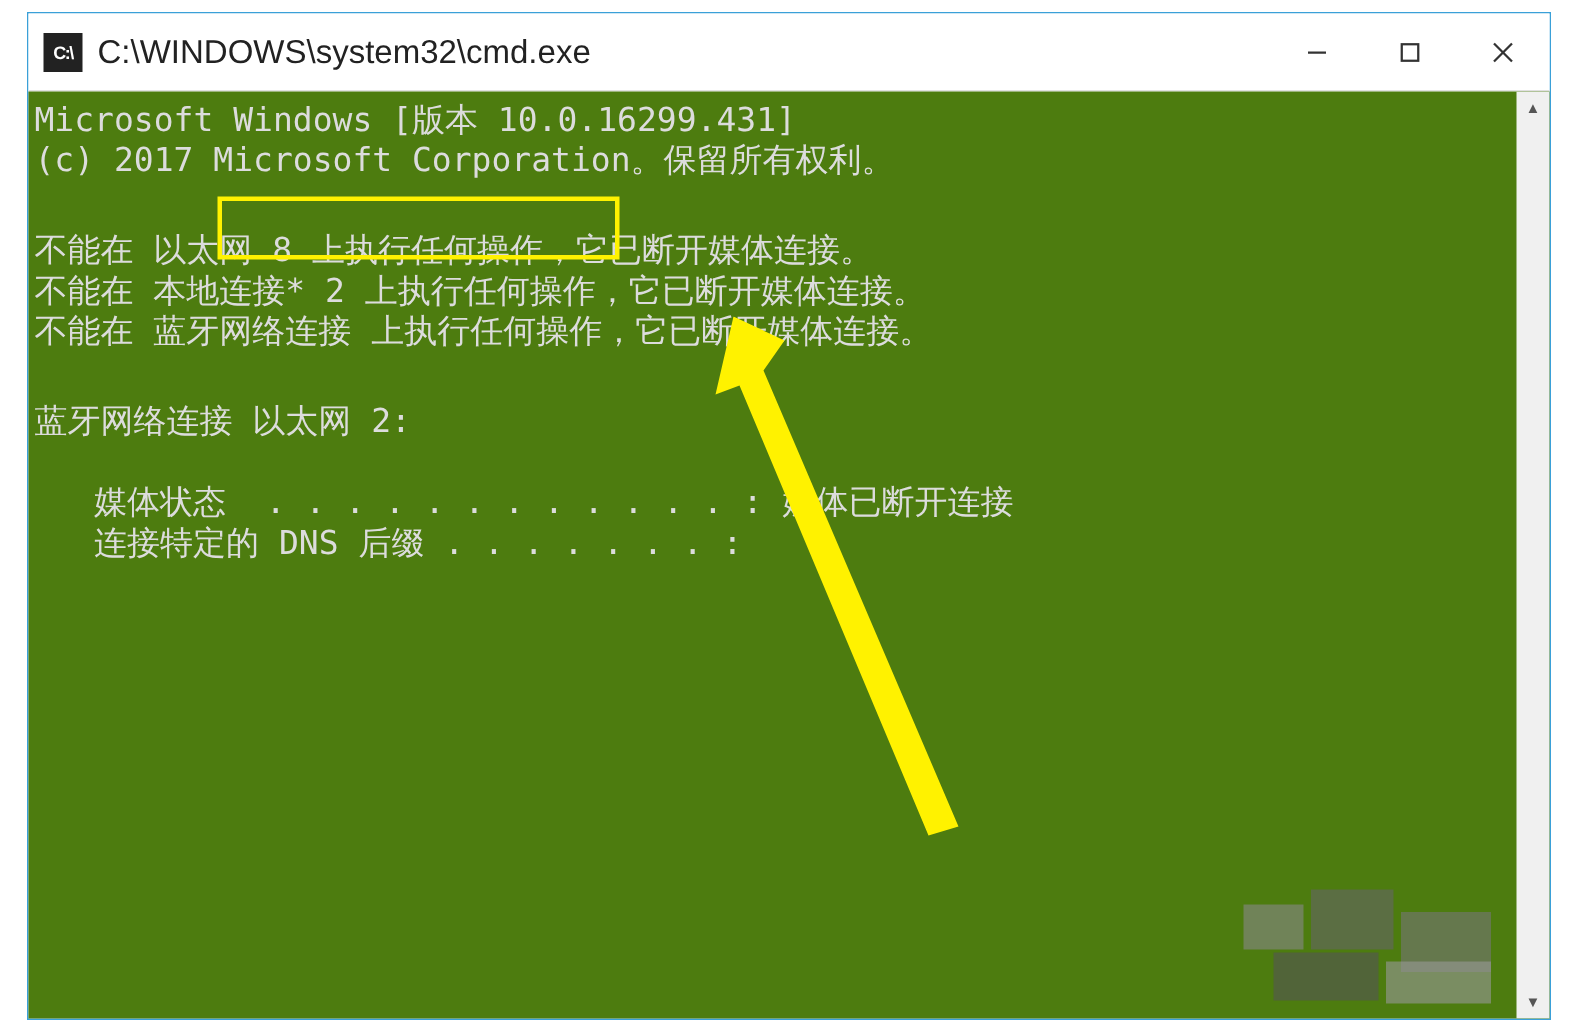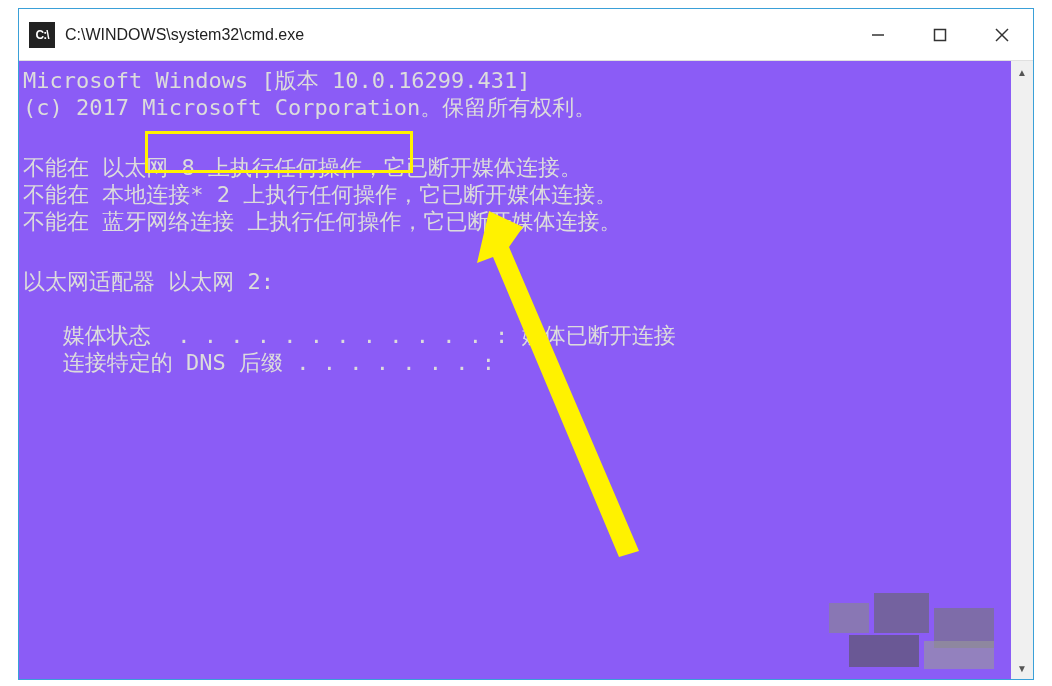--- a/index.html
+++ b/index.html
@@ -39,41 +39,41 @@
     justify-content: center;
     margin-right: 10px;
   }
   .app-icon-inner {
     color: #fff;
     font-size: 12px;
     font-weight: bold;
     letter-spacing: -1px;
   }
   .title-text {
-    font-size: 16px;
+    font-size: 22px;
     color: #222;
     font-family: Tahoma, "Segoe UI", sans-serif;
   }
   .window-controls {
     margin-left: auto;
     display: flex;
   }
   .win-btn {
     width: 62px;
     height: 52px;
     display: flex;
     align-items: center;
     justify-content: center;
     font-size: 18px;
     color: #333;
     font-family: "Segoe UI Symbol", sans-serif;
   }
   .term {
     flex: 1;
-    background: #8b5cf6;
+    background: #4d7c0f;
     position: relative;
     padding: 6px 8px 6px 4px;
     overflow: hidden;
   }
   .term-content {
     color: #dcdcdc;
     font-family: "NSimSun", "SimSun", "Consolas", monospace;
     font-size: 22px;
     line-height: 27px;
     white-space: pre;
@@ -152,21 +152,21 @@
       </div>
     </div>
   </div>
 
   <div class="term">
     <div class="term-content"><div class="block sm"><span>Microsoft Windows [版本 10.0.16299.431]</span>
 <span>(c) 2017 Microsoft Corporation。保留所有权利。</span></div>
 <div class="block sm"><span>不能在 以太网 8 上执行任何操作，它已断开媒体连接。</span>
 <span>不能在 本地连接* 2 上执行任何操作，它已断开媒体连接。</span>
 <span>不能在 蓝牙网络连接 上执行任何操作，它已断开媒体连接。</span></div>
-<div class="block"><span>以太网适配器 以太网 2:</span>
+<div class="block"><span>蓝牙网络连接 以太网 2:</span>
 
 <span>   媒体状态</span><span class="dotline">  . . . . . . . . . . . . : </span><span>媒体已断开连接</span>
 <span>   连接特定的 DNS 后缀</span><span class="dotline"> . . . . . . . :</span></div>
 </div>
 
     <div class="highlight-box" style="left:126px; top:70px; width:268px; height:42px;"></div>
 
     <svg class="arrow" style="left:450px; top:150px;" width="220" height="350" viewBox="0 0 220 350">
       <polygon points="20,0 54,16 40,36 170,340 150,346 24,46 8,52" fill="#fff200"></polygon>
     </svg>

